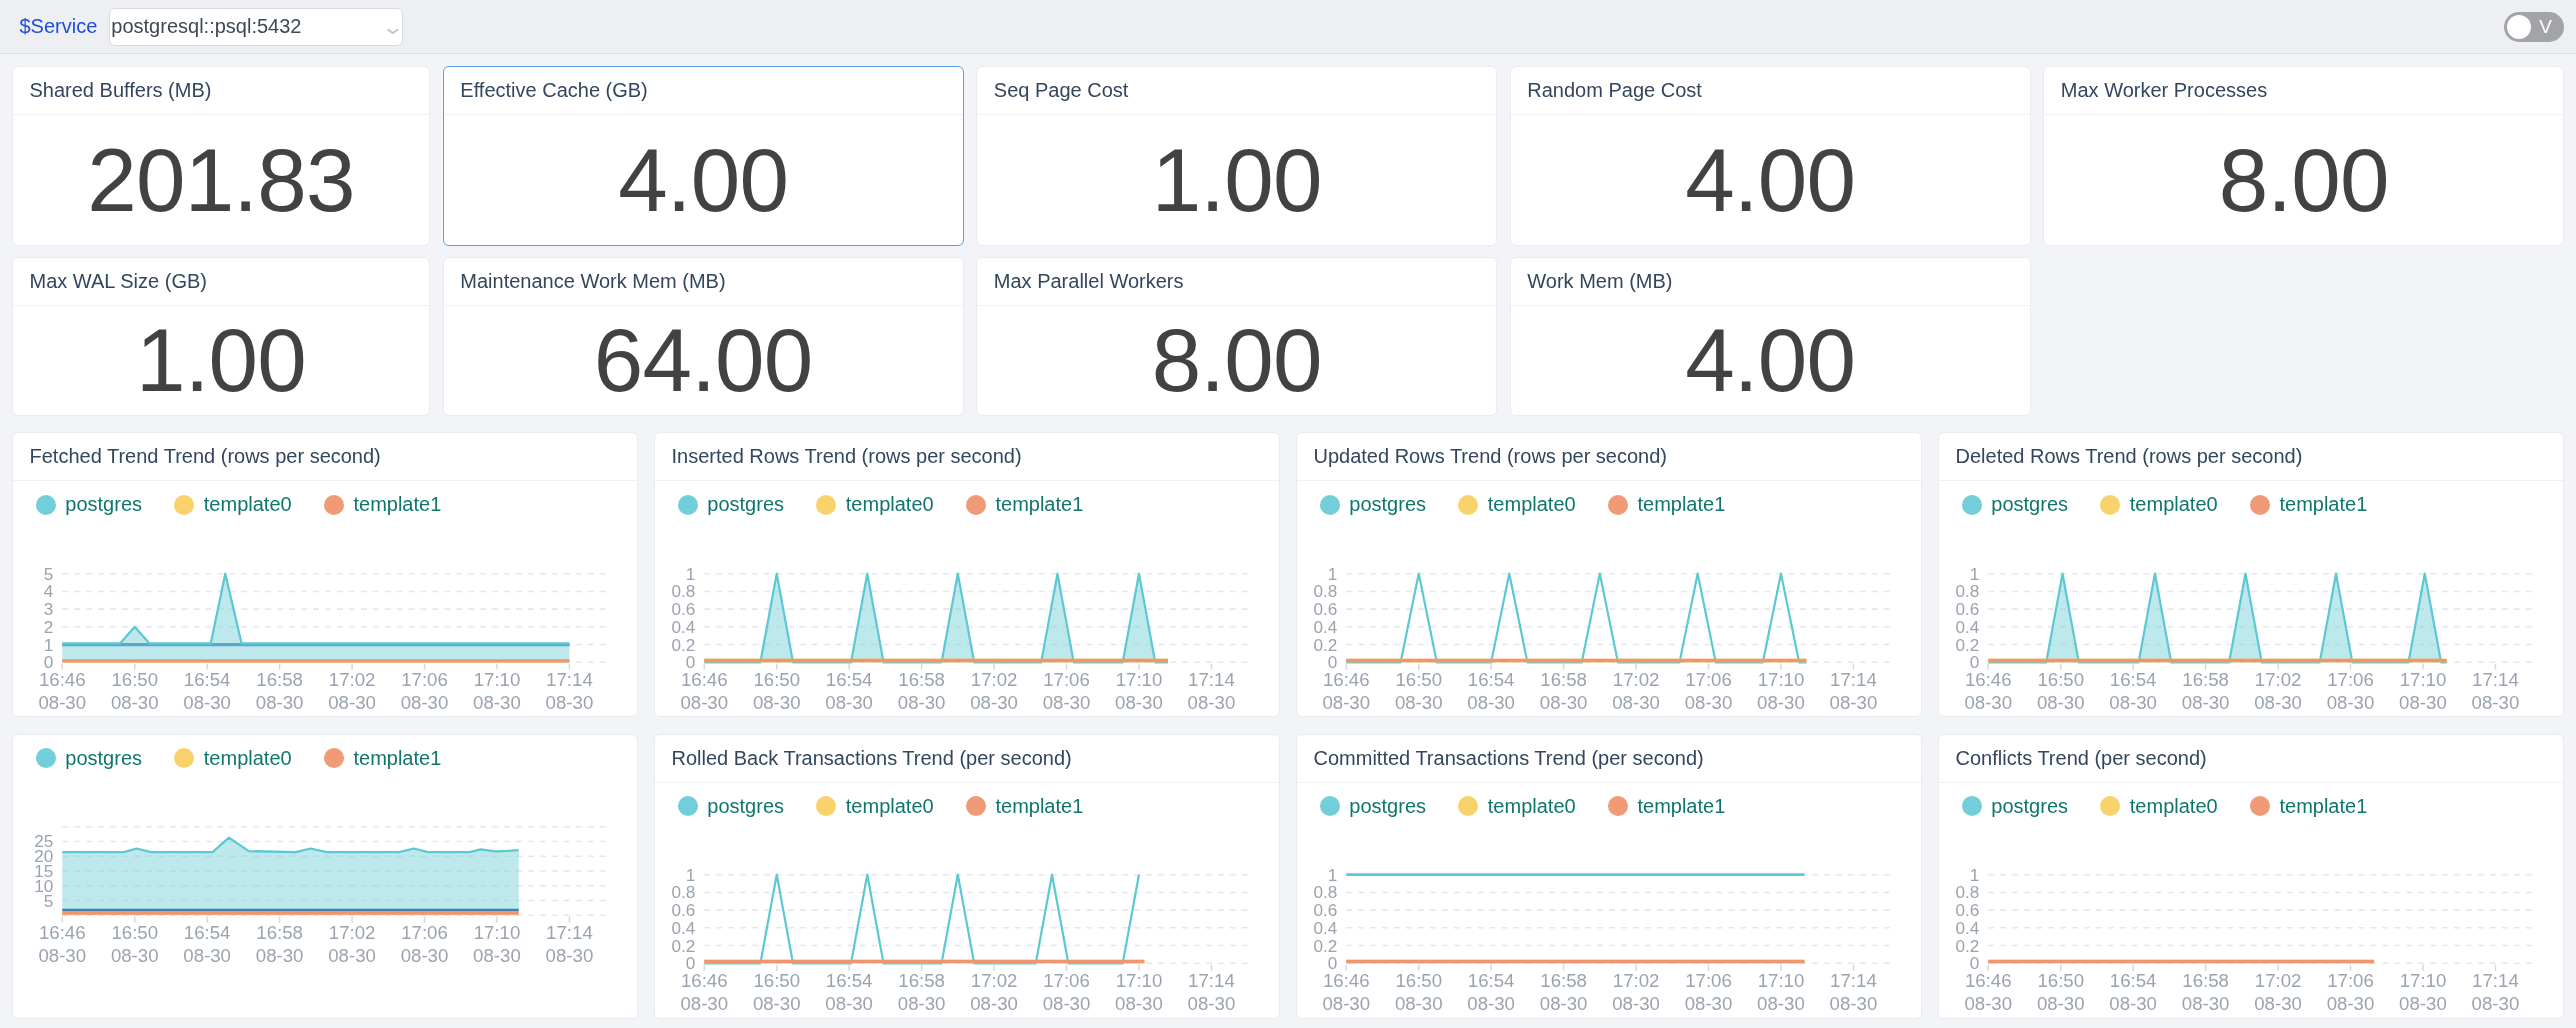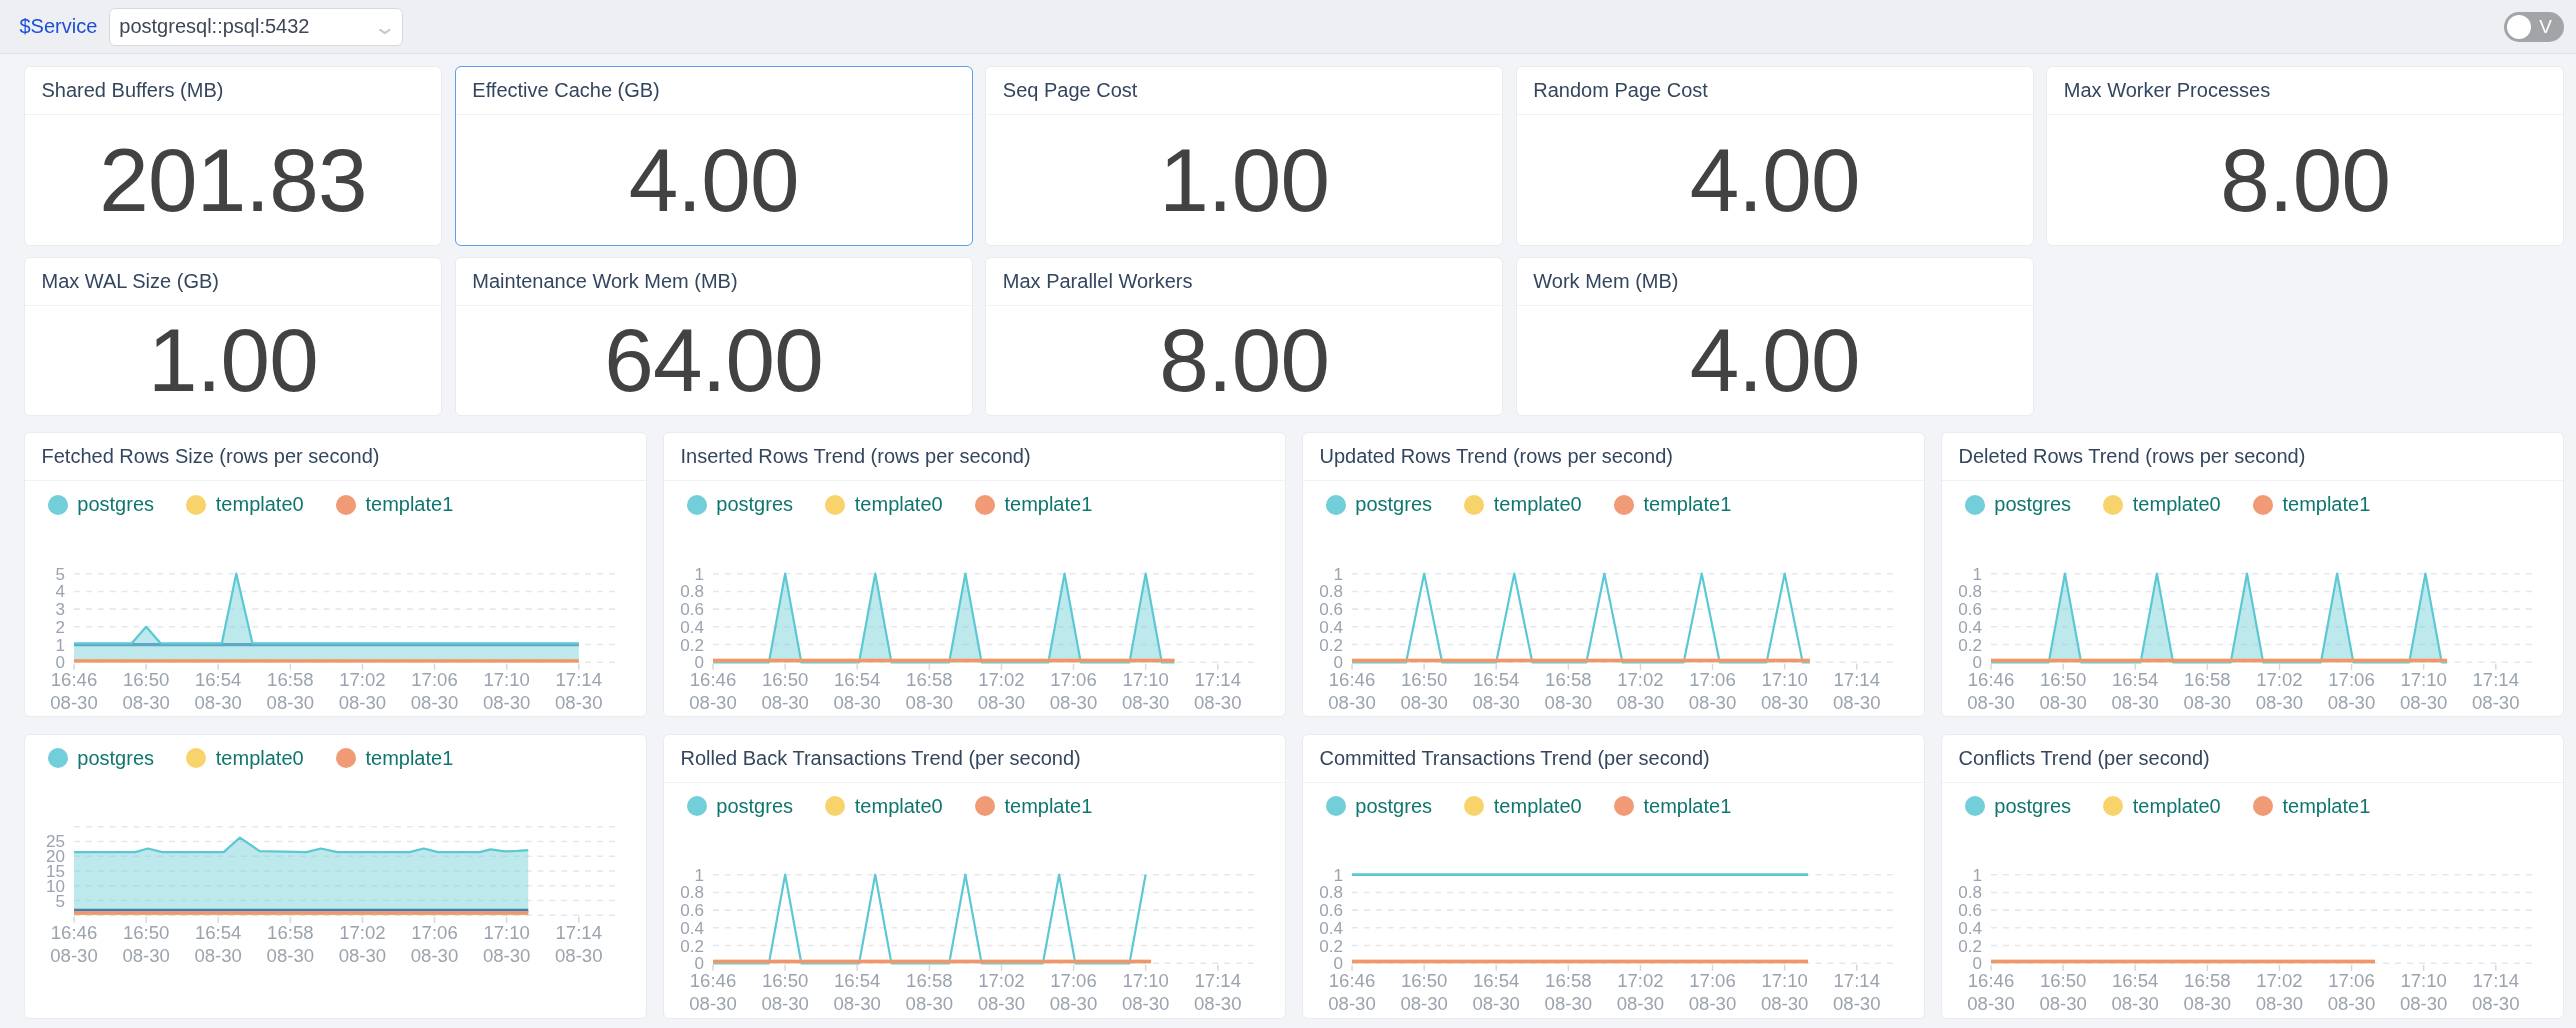--- a/index.html
+++ b/index.html
@@ -10,32 +10,32 @@
     -webkit-font-smoothing:antialiased;
   }
   
   .topbar{
     height:54px;background:#edeff3;border-bottom:0.8px solid #dee1e6;
     display:flex;align-items:center;padding:0 12px;box-sizing:border-box;
   }
   .service-label{font-size:20px;color:#1d4ed8;font-weight:500;margin:0 12px 0 7.5px;}
   .select{
     width:294px;height:38px;background:#ffffff;border:0.8px solid #d6d9de;border-radius:6px;
-    display:flex;align-items:center;justify-content:space-between;padding:0 9px;
+    display:flex;align-items:center;justify-content:space-between;padding:0 1px;
     box-sizing:border-box;font-size:20px;color:#3e4754;cursor:pointer;gap:32px;
   }
   .select .chev{color:#c3c8ce;font-size:21px;transform:scaleX(1.35);font-weight:400;}
   .toggle{
     margin-left:auto;width:60px;height:30px;background:#a2a4a8;border-radius:15px;
     display:flex;align-items:center;cursor:pointer;
   }
   .knob{width:24px;height:24px;background:#ffffff;border-radius:50%;margin-left:3px;}
   .toggle-label{color:#ffffff;font-size:19px;margin-left:8.3px;font-weight:500;}
   
-  .content{padding:12px 12px 0 24px;}
+  .content{padding:12px 12px 0 12px;}
   .stats-row{display:grid;grid-template-columns:418px repeat(4,1fr);gap:12.8px;}
   #stats-row-2{margin-top:10.5px;}
   .charts-row{display:grid;grid-template-columns:repeat(4,1fr);gap:16px;margin-top:16.5px;}
   
   .card{
     background:#ffffff;border:0.8px solid #e9ebee;border-radius:6px;
     box-sizing:border-box;overflow:hidden;
   }
   .card.highlighted{border:1.5px solid #58a1e8;}
   .stat-card-r1{height:180px;}
@@ -142,21 +142,21 @@
           <span>Work Mem (MB)</span>
         </div>
         <div class="stat-body">
           <span class="stat-value">4.00</span>
         </div>
       </div>
     </div>
   <div class="charts-row" id="charts-row-1">
       <div class="card chart-card">
         <div class="card-header">
-          <span>Fetched Rows Size (rows per second)</span>
+          <span>Fetched Trend Trend (rows per second)</span>
         </div>
         <div class="legend">
           <span class="legend-item">
             <i class="dot" style="background: rgb(114, 206, 216);"></i>
             <span>postgres</span>
           </span>
           <span class="legend-item">
             <i class="dot" style="background: rgb(248, 211, 107);"></i>
             <span>template0</span>
           </span>

